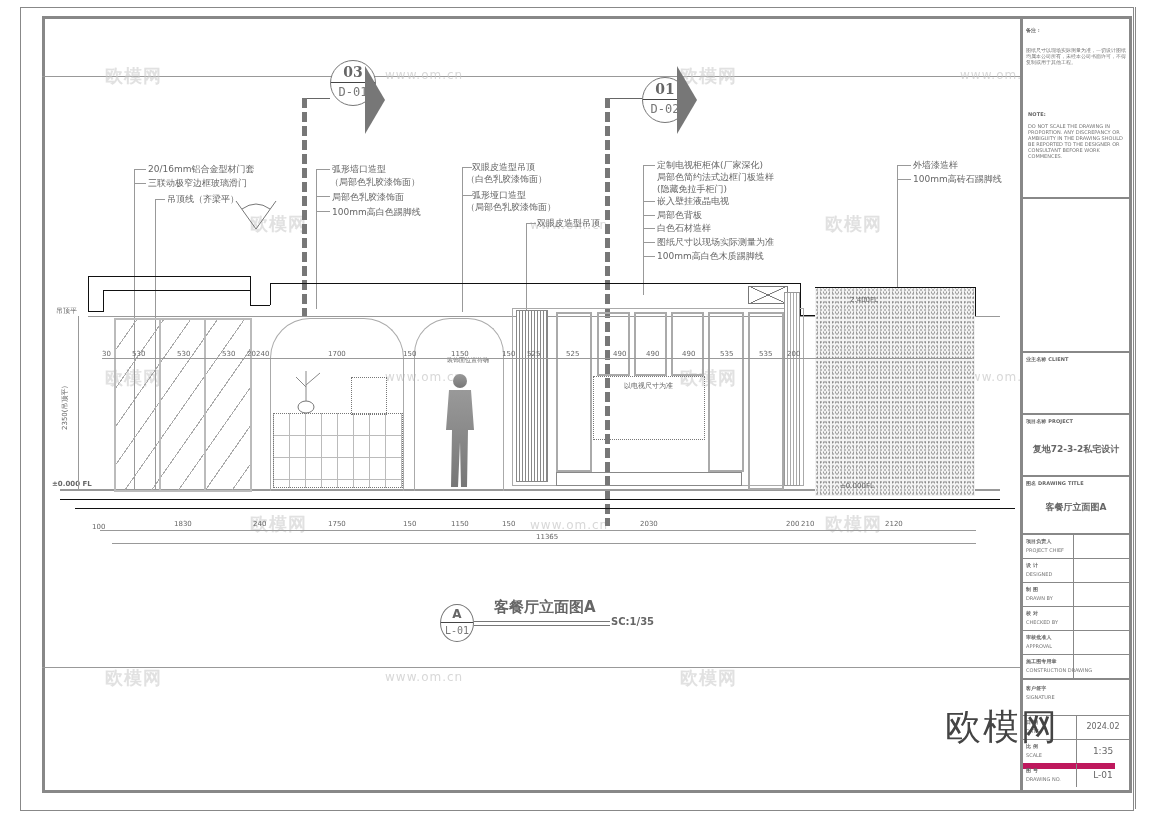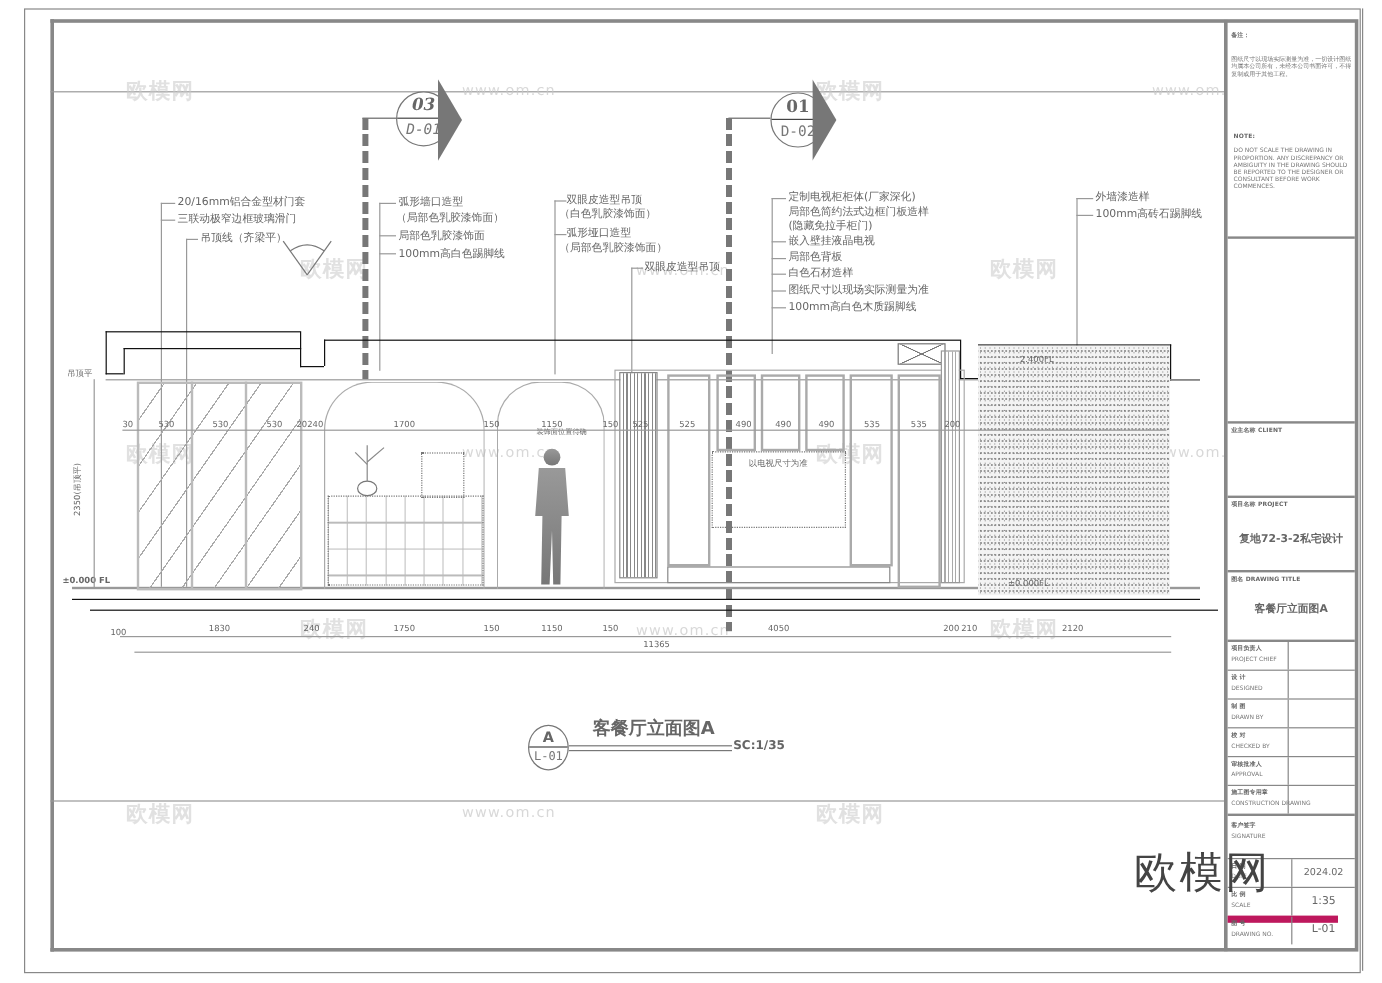--- a/index.html
+++ b/index.html
@@ -51,21 +51,21 @@
 <div class="abs wm2" style="left:960px;top:370px;">www.om.cn</div>
 <div class="abs wm" style="left:250px;top:512px;">欧模网</div>
 <div class="abs wm2" style="left:530px;top:518px;">www.om.cn</div>
 <div class="abs wm" style="left:825px;top:512px;">欧模网</div>
 <div class="abs wm" style="left:105px;top:666px;">欧模网</div>
 <div class="abs wm2" style="left:385px;top:670px;">www.om.cn</div>
 <div class="abs wm" style="left:680px;top:666px;">欧模网</div>
 
 <div class="abs" style="left:302px;top:98px;width:28px;height:1px;background:#666;"></div>
 <div class="abs" style="left:302px;top:98px;width:5px;height:218px;background:repeating-linear-gradient(to bottom,#777 0 10px,transparent 10px 14px);"></div>
-<div class="abs bubble" style="left:330px;top:76px;font-style:italic;">
+<div class="abs bubble" style="left:330px;top:60px;">
   <div class="top">03</div>
   <div class="bot">D-01</div>
 </div>
 <svg class="abs" style="left:365px;top:66px;" width="22" height="70">
     <polygon points="0,0 20,34 0,68" fill="#777"></polygon>
   </svg>
 
 <div class="abs" style="left:607px;top:98px;width:35px;height:1px;background:#666;"></div>
 <div class="abs" style="left:605px;top:98px;width:5px;height:428px;background:repeating-linear-gradient(to bottom,#777 0 10px,transparent 10px 14px);"></div>
 <div class="abs bubble" style="left:642px;top:77px;">
@@ -231,21 +231,21 @@
 
 <div class="abs gline" style="left:100px;top:530px;width:876px;height:1px;"></div>
 <div class="abs gline" style="left:112px;top:543px;width:864px;height:1px;"></div>
 <div class="abs dim" style="left:92px;top:523px;">100</div>
 <div class="abs dim" style="left:174px;top:520px;">1830</div>
 <div class="abs dim" style="left:253px;top:520px;">240</div>
 <div class="abs dim" style="left:328px;top:520px;">1750</div>
 <div class="abs dim" style="left:403px;top:520px;">150</div>
 <div class="abs dim" style="left:451px;top:520px;">1150</div>
 <div class="abs dim" style="left:502px;top:520px;">150</div>
-<div class="abs dim" style="left:640px;top:520px;">4050</div>
+<div class="abs dim" style="left:640px;top:520px;">2030</div>
 <div class="abs dim" style="left:786px;top:520px;">200</div>
 <div class="abs dim" style="left:801px;top:520px;">210</div>
 <div class="abs dim" style="left:885px;top:520px;">2120</div>
 <div class="abs dim" style="left:536px;top:533px;">11365</div>
 
 <div class="abs bubble" style="left:440px;top:604px;width:32px;height:36px;">
   <div class="top" style="font-size:12px;line-height:16px;font-family:'DejaVu Sans',sans-serif;">A</div>
   <div class="bot" style="font-size:10px;line-height:16px;">L-01</div>
 </div>
 <div class="abs title-main" style="left:494px;top:598px;">客餐厅立面图A</div>

